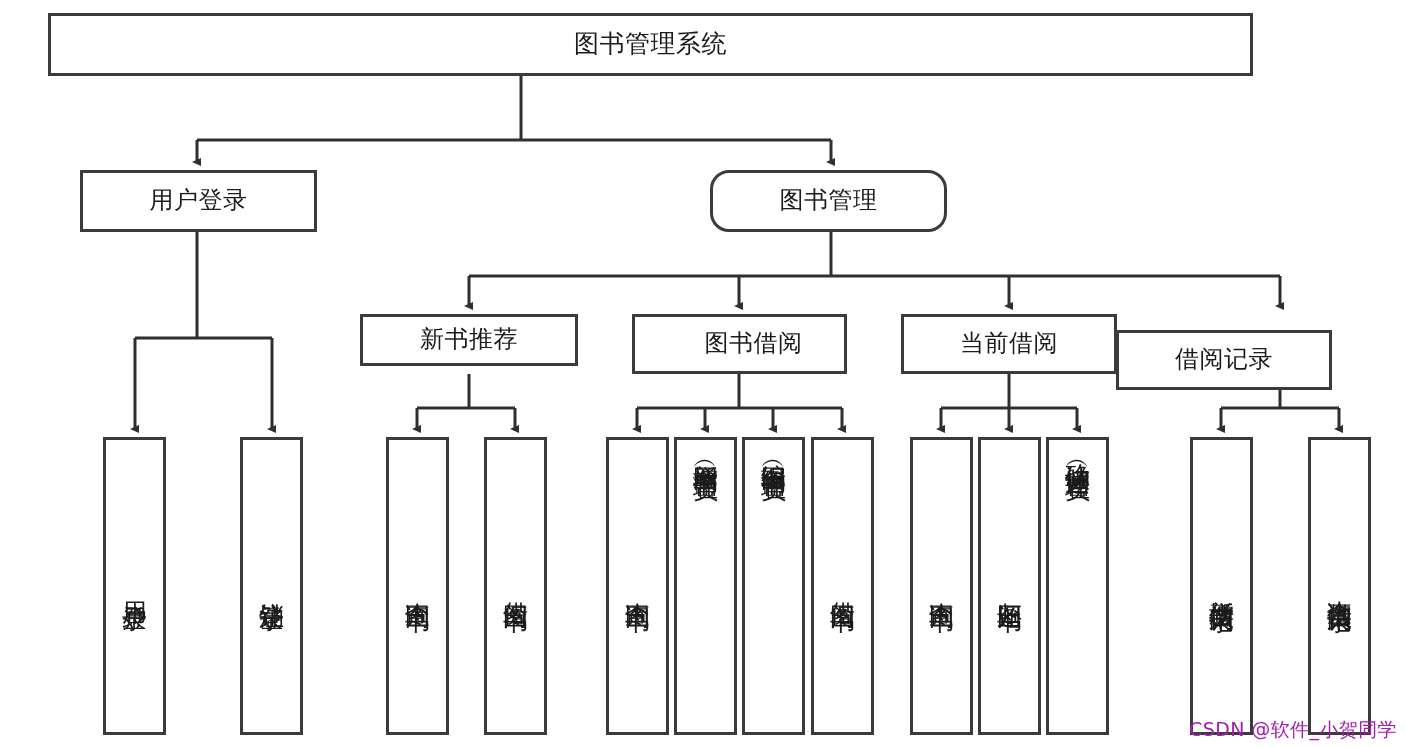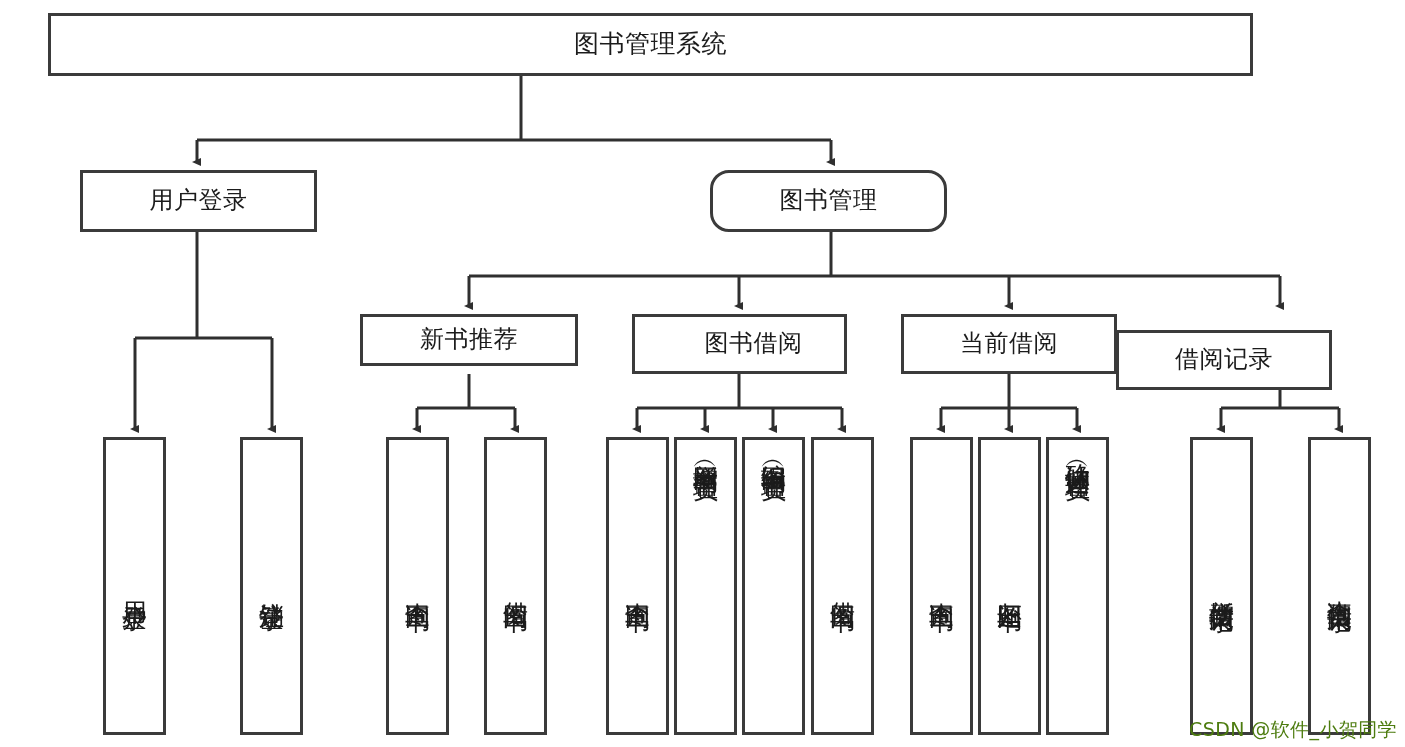--- a/index.html
+++ b/index.html
@@ -64,21 +64,21 @@
   }
   .node.v.mid {
     align-items: center;
     padding-top: 0;
   }
   .watermark {
     position: absolute;
     right: 8px;
     bottom: 4px;
     font-size: 19px;
-    color: #4d7c0f;
+    color: #a21caf;
     white-space: nowrap;
     letter-spacing: 0.4px;
   }
 </style>
 </head>
 <body>
 
 <div id="canvas">
 
   <svg class="wires" viewBox="0 0 1405 747" xmlns="http://www.w3.org/2000/svg">

